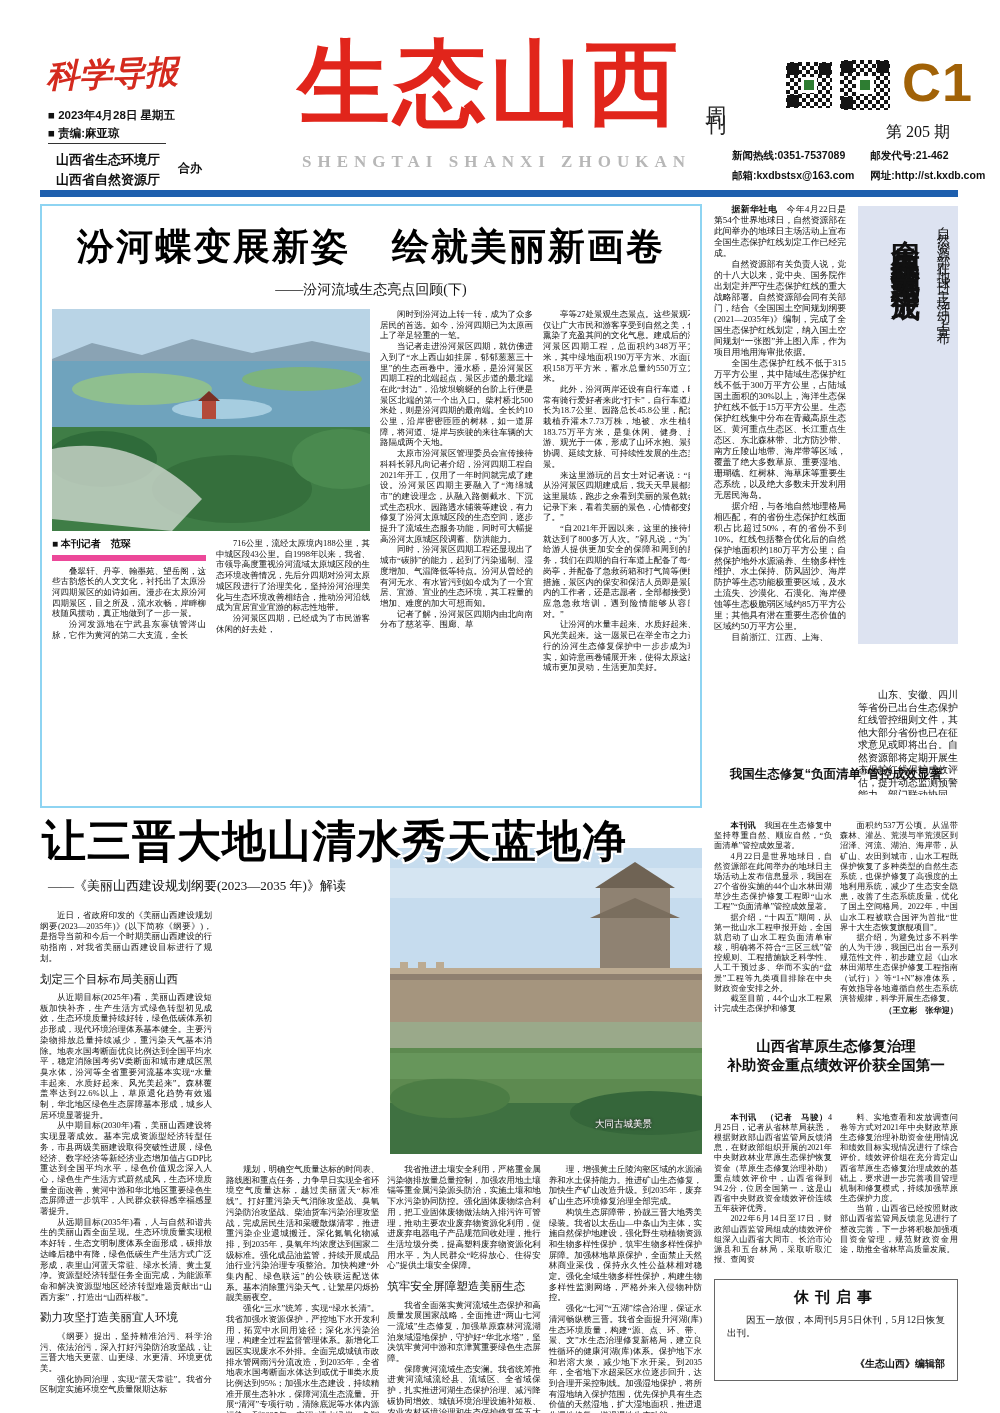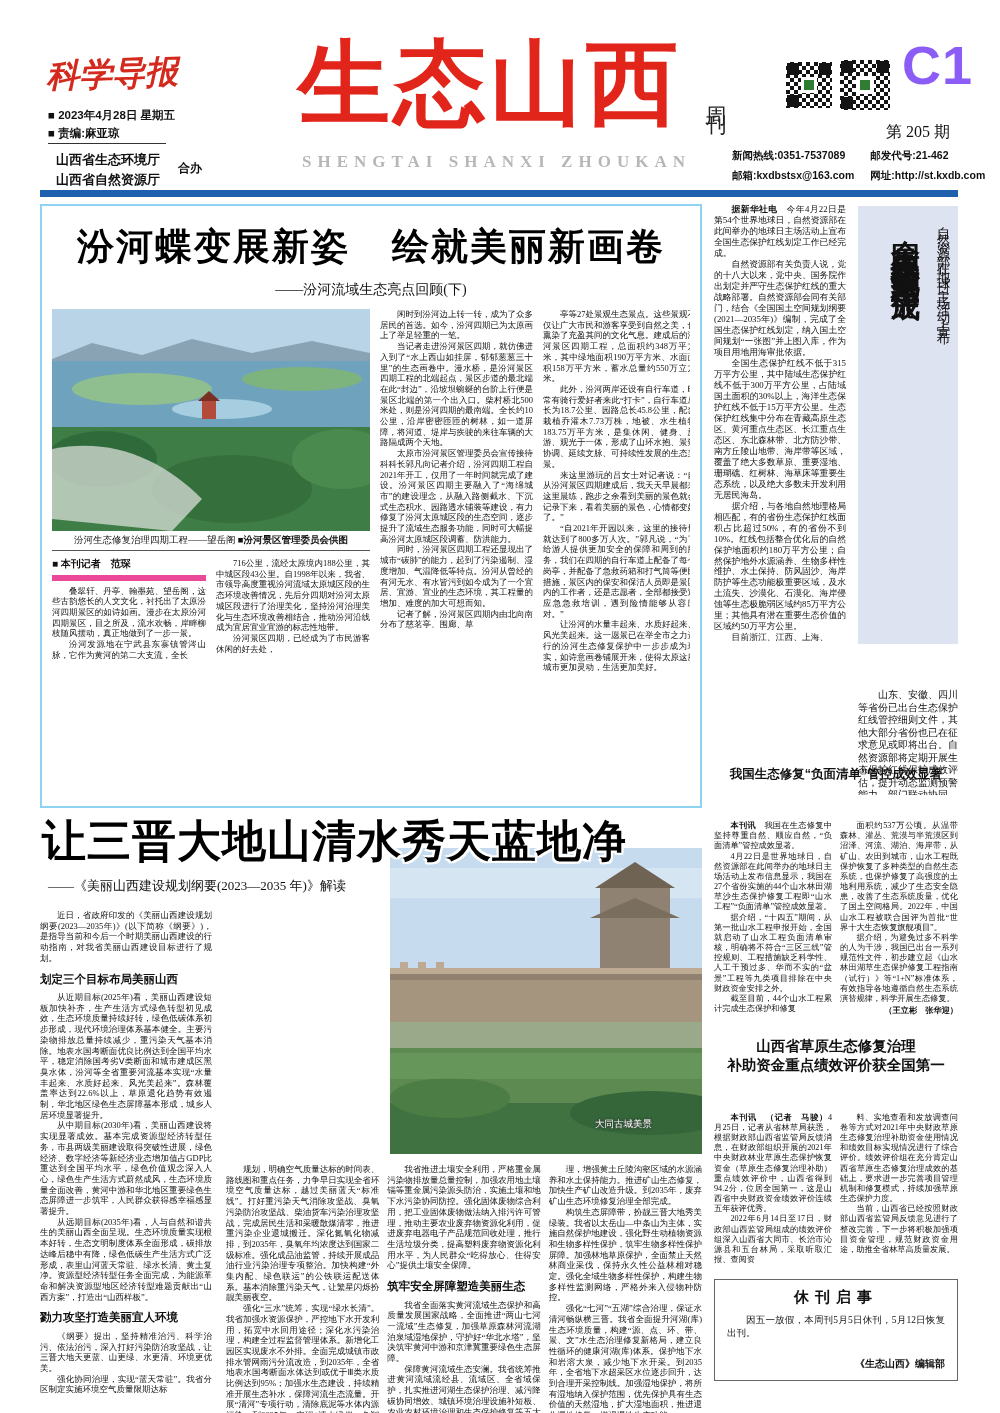--- a/index.html
+++ b/index.html
@@ -26,22 +26,22 @@
               letter-spacing:6px; color:#b7b7b7; }
   .qr { position:absolute; background:conic-gradient(#141414 25%,#fff 0 50%,#141414 0 75%,#fff 0) 0 0/8px 8px; }
   .qr::before { content:""; position:absolute; inset:0; background:
       linear-gradient(#141414,#141414) 1px 1px/12px 12px no-repeat,
       linear-gradient(#141414,#141414) calc(100% - 1px) 1px/12px 12px no-repeat,
       linear-gradient(#141414,#141414) 1px calc(100% - 1px)/12px 12px no-repeat; }
   .qr-center { position:absolute; inset:32%; background:#fff; }
   .qr-center::before { content:""; position:absolute; inset:22%; background:#2e7d32; }
   .qr1 { left:786px; top:62px; width:46px; height:46px; }
   .qr2 { left:840px; top:60px; width:50px; height:50px; }
-  .page-code { position:absolute; left:902px; top:34px; font-size:54px; font-weight:bold;
-               color:#8b5cf6; letter-spacing:1px; }
+  .page-code { position:absolute; left:902px; top:51px; font-size:54px; font-weight:bold;
+               color:#a16207; letter-spacing:1px; }
   .issue { position:absolute; left:886px; top:122px; font-size:16px; }
   .contacts { position:absolute; left:732px; top:146px; font-size:10.5px; font-weight:bold;
               line-height:1.9; display:grid; grid-template-columns:auto auto; column-gap:16px; }
   .bluebar { position:absolute; left:40px; top:190px; width:918px; height:7px; background:#1e5fae; }
 
   
   .content { position:absolute; left:40px; top:204px; width:918px; height:1205px;
              display:flex; gap:12px; }
   .main-col { width:662px; }
   .aside-col { flex:1; }
@@ -72,21 +72,21 @@
   .meili { position:relative; margin-top:10px; height:652px; overflow:hidden; }
   .meili-photo { position:absolute; left:350px; top:30px; z-index:0; }
   .meili-photo-caption { position:absolute; left:555px; top:300px; z-index:1; color:#fff;
         font-size:9.5px; text-shadow:0 0 3px #333,0 0 2px #333; }
   .meili-head { position:relative; z-index:2; font-size:44px; font-weight:900; letter-spacing:1px;
         line-height:1.05; margin-left:2px; color:#000;
         text-shadow:-2px -2px 0 #fff,2px -2px 0 #fff,-2px 2px 0 #fff,2px 2px 0 #fff,0 2px 0 #fff,2px 0 0 #fff; }
   .meili-sub { position:relative; z-index:2; margin:13px 0 0 8px; font-size:13px; }
   .meili-col1 { position:absolute; left:0; top:92px; bottom:0; width:172px;
         font-size:8.5px; line-height:1.26; overflow:hidden; }
-  .sec-head { font-family:"Liberation Sans", sans-serif; font-weight:700; font-size:11.5px;
+  .sec-head { font-family:"Liberation Sans", sans-serif; font-weight:400; font-size:11.5px;
         margin:8px 0 6px; }
   .meili-bottom { position:absolute; left:186px; right:0; top:346px; bottom:0; display:flex;
         gap:8px; font-size:8.5px; line-height:1.26; overflow:hidden; }
   .meili-bottom > div { flex:1; }
 
   
   .redline { position:relative; height:552px; }
   .redline-colA { position:absolute; left:0; top:0; width:132px; height:100%;
         font-size:8.8px; line-height:1.25; overflow:hidden; }
   .redline-panel { position:absolute; right:0; top:2px; width:100px; height:438px;
@@ -163,24 +163,20 @@
             <ellipse cx="250" cy="70" rx="60" ry="12" fill="#7db37d"></ellipse>
             <ellipse cx="170" cy="100" rx="50" ry="10" fill="#a6cde0"></ellipse>
             <rect y="118" width="318" height="104" fill="#3f7d46"></rect>
             <ellipse cx="50" cy="150" rx="55" ry="28" fill="#2f6b3a"></ellipse>
             <ellipse cx="180" cy="180" rx="80" ry="34" fill="#356f3c"></ellipse>
             <ellipse cx="290" cy="150" rx="50" ry="30" fill="#4a8a4f"></ellipse>
             <path d="M0,140 C60,128 110,150 150,190 L120,222 L0,210 Z" fill="#cfd8cf" opacity="0.8"></path>
             <rect x="150" y="92" width="14" height="18" fill="#b44a3a"></rect>
             <path d="M146,92 L157,82 168,92 Z" fill="#7a2f24"></path>
           </svg>
-          <div class="fenhe-caption">
-            <span>汾河生态修复治理四期工程——望岳阁</span>
-            <span class="credit">■汾河景区管理委员会供图</span>
-          </div>
           <div class="fenhe-undercols">
             <div>
               <div class="byline">■ 本刊记者　范琛</div>
               <div>
                   <p class="para">叠翠轩、丹亭、翰墨苑、望岳阁，这些古韵悠长的人文文化，衬托出了太原汾河四期景区的如诗如画。漫步在太原汾河四期景区，目之所及，流水欢畅，岸畔柳枝随风摆动，真正地做到了一步一景。</p>
                   <p class="para">汾河发源地在宁武县东寨镇管涔山脉，它作为黄河的第二大支流，全长</p>
                 </div>
             </div>
             <div>
               <div>

